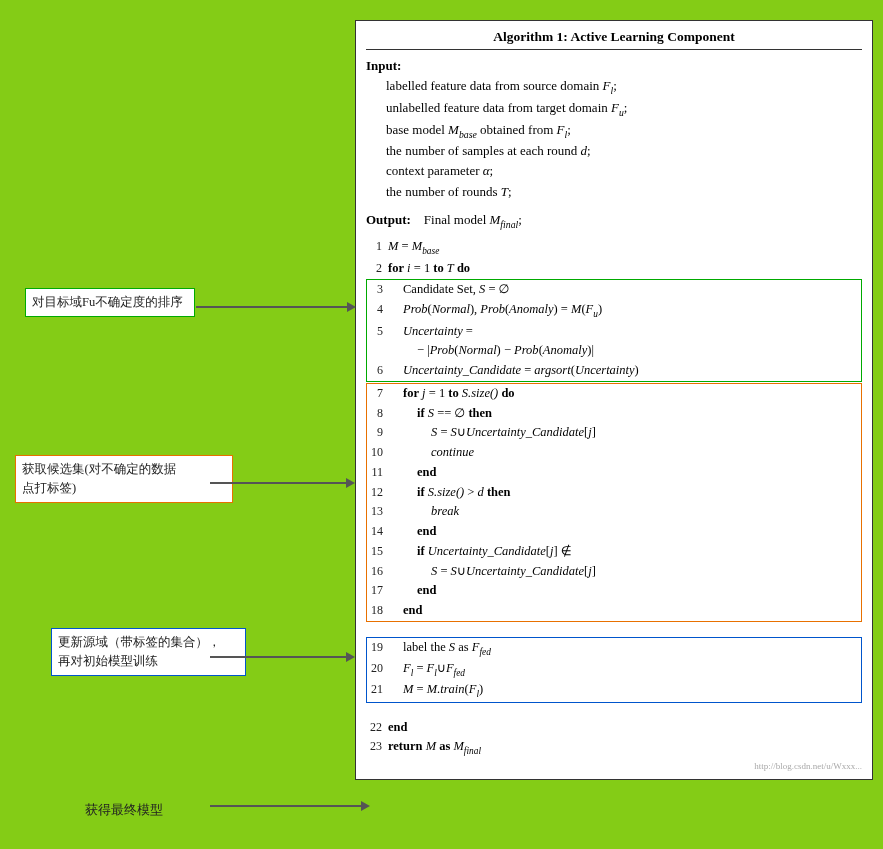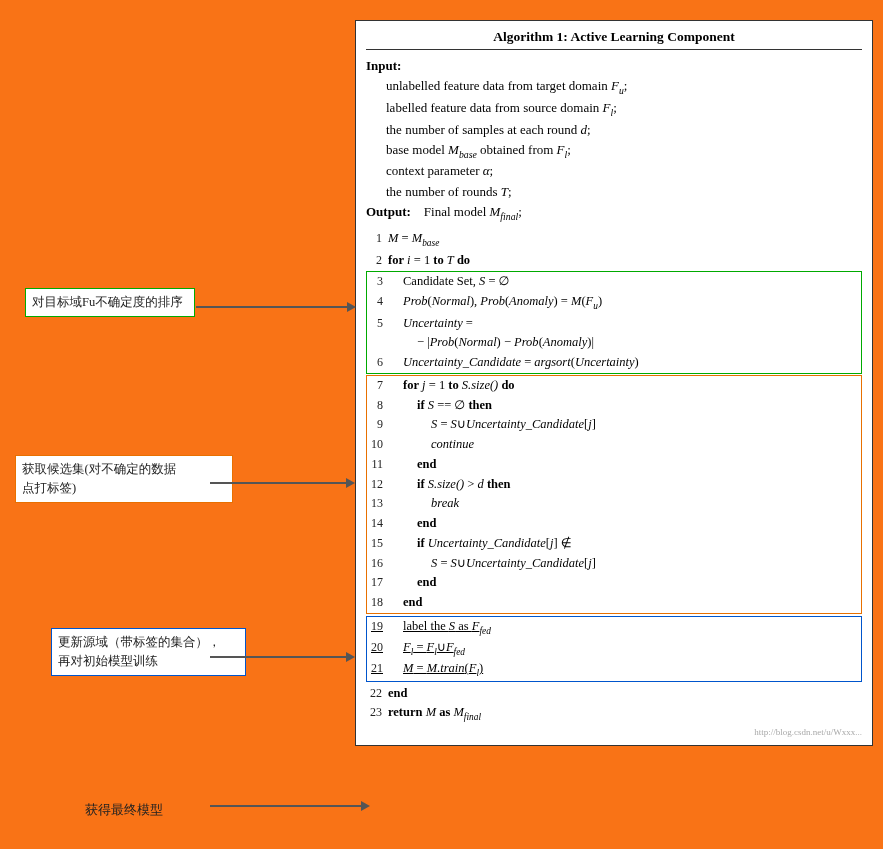--- a/index.html
+++ b/index.html
@@ -10,21 +10,21 @@
       font-family: 'Times New Roman', Times, serif;
       font-size: 13px;
       overflow: hidden;
       display: flex;
       align-items: center;
       justify-content: center;
     }
     .page-container {
       width: 883px;
       height: 849px;
-      background: #f97316;
+      background: #84cc16;
       position: relative;
     }
     .algorithm-box {
       position: absolute;
       top: 20px;
       left: 355px;
       right: 10px;
       background: white;
       border: 1.5px solid #333;
       padding: 8px 10px 8px 10px;
@@ -35,21 +35,21 @@
       text-align: center;
       border-bottom: 1.5px solid #333;
       padding-bottom: 4px;
       margin-bottom: 6px;
     }
     .algo-section-label {
       font-weight: bold;
       font-size: 13px;
     }
     .input-section {
-      margin-bottom: 0;
+      margin-bottom: 8px;
       line-height: 1.55;
     }
     .input-section .indent {
       padding-left: 20px;
     }
     .output-section {
       margin-bottom: 6px;
       line-height: 1.55;
     }
     .code-lines {
@@ -79,22 +79,21 @@
     .green-box {
       border: 1.5px solid #00aa00;
       margin: 1px 0;
     }
     .orange-box {
       border: 1.5px solid #e87000;
       margin: 1px 0;
     }
     .blue-box {
       border: 1.5px solid #0055cc;
-      margin: 2px 0;
-      text-decoration: underline;
+      margin: 15px 0;
     }
     
     .annotation {
       position: absolute;
       border: 1.5px solid #00aa00;
       background: white;
       padding: 4px 6px;
       font-size: 12.5px;
       line-height: 1.5;
       color: #222;
@@ -133,24 +132,24 @@
 
   <div class="algorithm-box">
 
     <div class="algo-title">
       <span><b>Algorithm 1:</b></span>
       <span> Active Learning Component</span>
     </div>
 
     <div class="input-section">
       <span class="algo-section-label">Input:</span><br>
+      <div class="indent">labelled feature data from source domain <span class="math">F<sub>l</sub></span>;</div>
       <div class="indent">unlabelled feature data from target domain <span class="math">F<sub>u</sub></span>;</div>
-      <div class="indent">labelled feature data from source domain <span class="math">F<sub>l</sub></span>;</div>
+      <div class="indent">base model <span class="math">M<sub>base</sub></span> obtained from <span class="math">F<sub>l</sub></span>;</div>
       <div class="indent">the number of samples at each round <span class="math">d</span>;</div>
-      <div class="indent">base model <span class="math">M<sub>base</sub></span> obtained from <span class="math">F<sub>l</sub></span>;</div>
       <div class="indent">context parameter <span class="math">α</span>;</div>
       <div class="indent">the number of rounds <span class="math">T</span>;</div>
     </div>
 
     <div class="output-section">
       <span class="algo-section-label">Output:</span>
       <span>&nbsp;&nbsp;&nbsp;Final model <span class="math">M<sub>final</sub></span>;</span>
     </div>
 
     <div class="code-lines">

